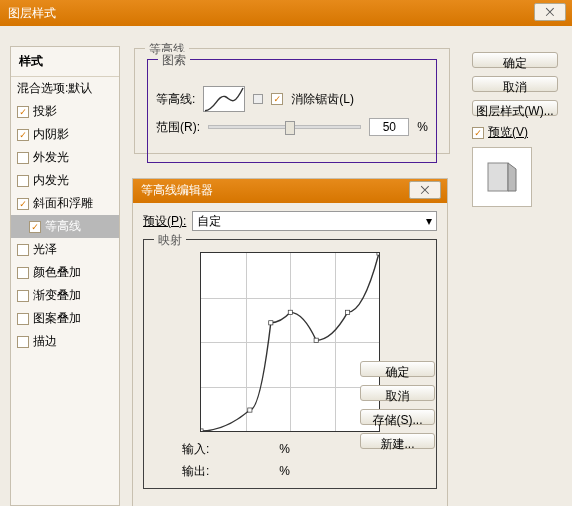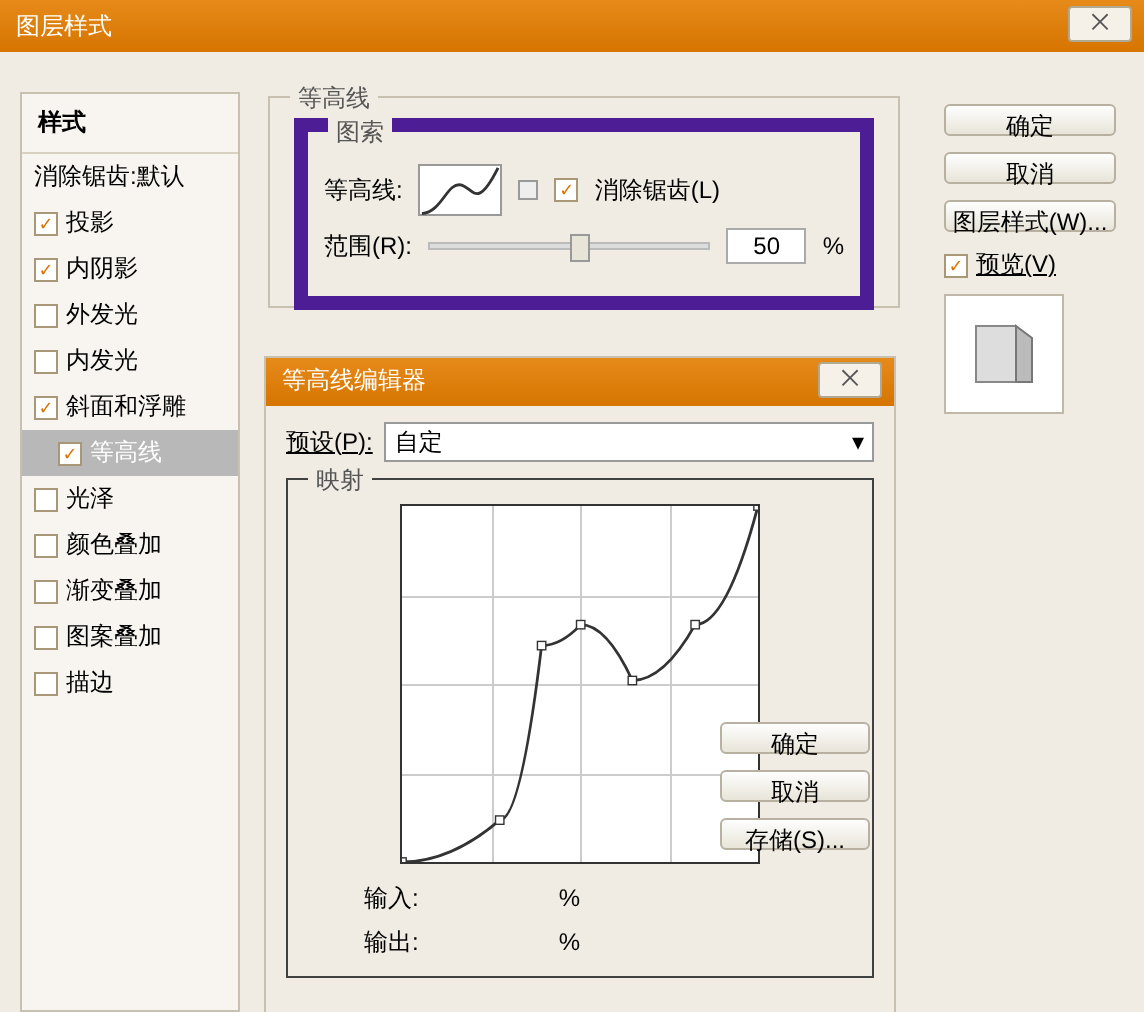--- a/index.html
+++ b/index.html
@@ -50,21 +50,21 @@
 
 <div class="titlebar">
   <span>图层样式</span>
   <span class="closebtn">⨉</span>
 </div>
 
 <div class="main">
   <div class="leftpanel">
     <div class="stylehdr">样式</div>
     <div class="styleitem">
-        <span>消除锯齿:默认</span>
+        <span>混合选项:默认</span>
       </div>
     <div id="styleitems">
         <div class="styleitem">
           <span class="chk on"></span>
           <span>投影</span>
         </div>
         <div class="styleitem">
           <span class="chk on"></span>
           <span>内阴影</span>
         </div>
@@ -102,21 +102,21 @@
         </div>
         <div class="styleitem">
           <span class="chk"></span>
           <span>描边</span>
         </div>
       </div>
   </div>
 
   <fieldset class="fieldset fs-contour">
     <span class="legend">等高线</span>
-    <div style="border:7px solid #4c1d95; padding:10px 8px; position:relative;">
+    <div style="border:1px solid #4c1d95; padding:20px 8px; position:relative;">
       <span class="legend" style="top:-8px;">图索</span>
       <div class="row">
         <span>等高线:</span>
         <span class="thumb">
           <svg viewBox="0 0 42 26">
               <path d="M1 25 C12 24 14 8 22 10 C28 12 30 23 41 1" fill="none" stroke="#333" stroke-width="1.5"></path>
             </svg>
         </span>
         <span class="dd"></span>
         <span class="chk on"></span>
@@ -173,20 +173,21 @@
       <div class="iorow">
         <span>输出:</span>
         <span class="numbox"></span>
         <span>%</span>
       </div>
     </div>
     <div class="edbtns">
       <span class="btn">确定</span>
       <span class="btn">取消</span>
       <span class="btn">存储(S)...</span>
+      <span class="btn">新建...</span>
     </div>
   </div>
 
   <div class="rightside">
     <span class="btn">确定</span>
     <span class="btn">取消</span>
     <span class="btn">图层样式(W)...</span>
     <div class="prevrow">
       <span class="chk on"></span>
       <span><span class="underline">预览(V)</span></span>

